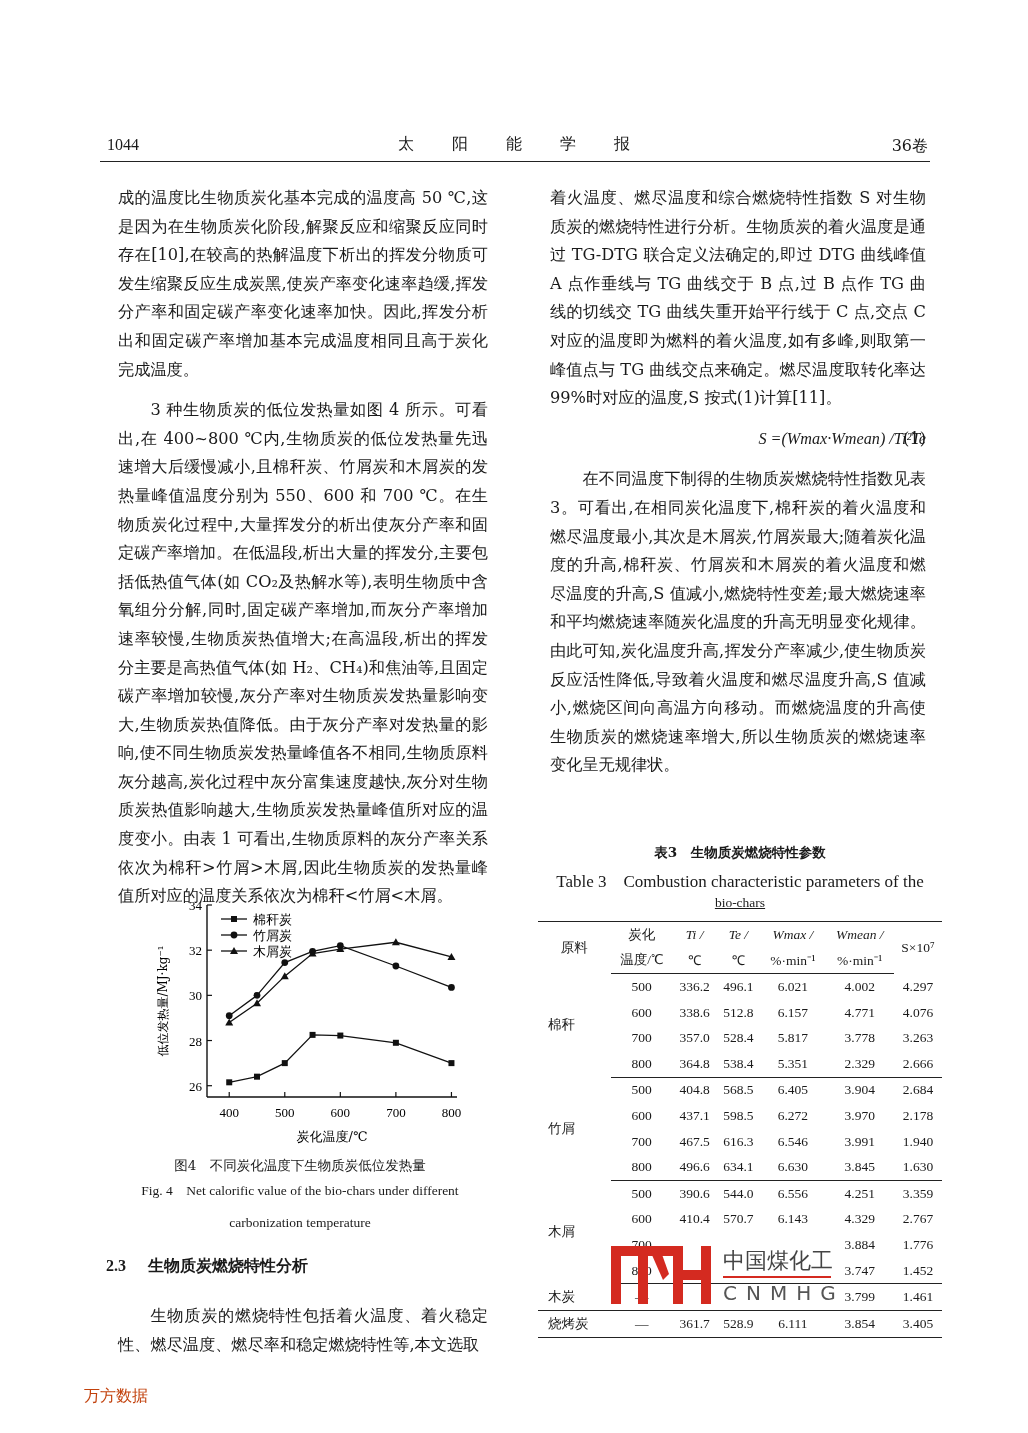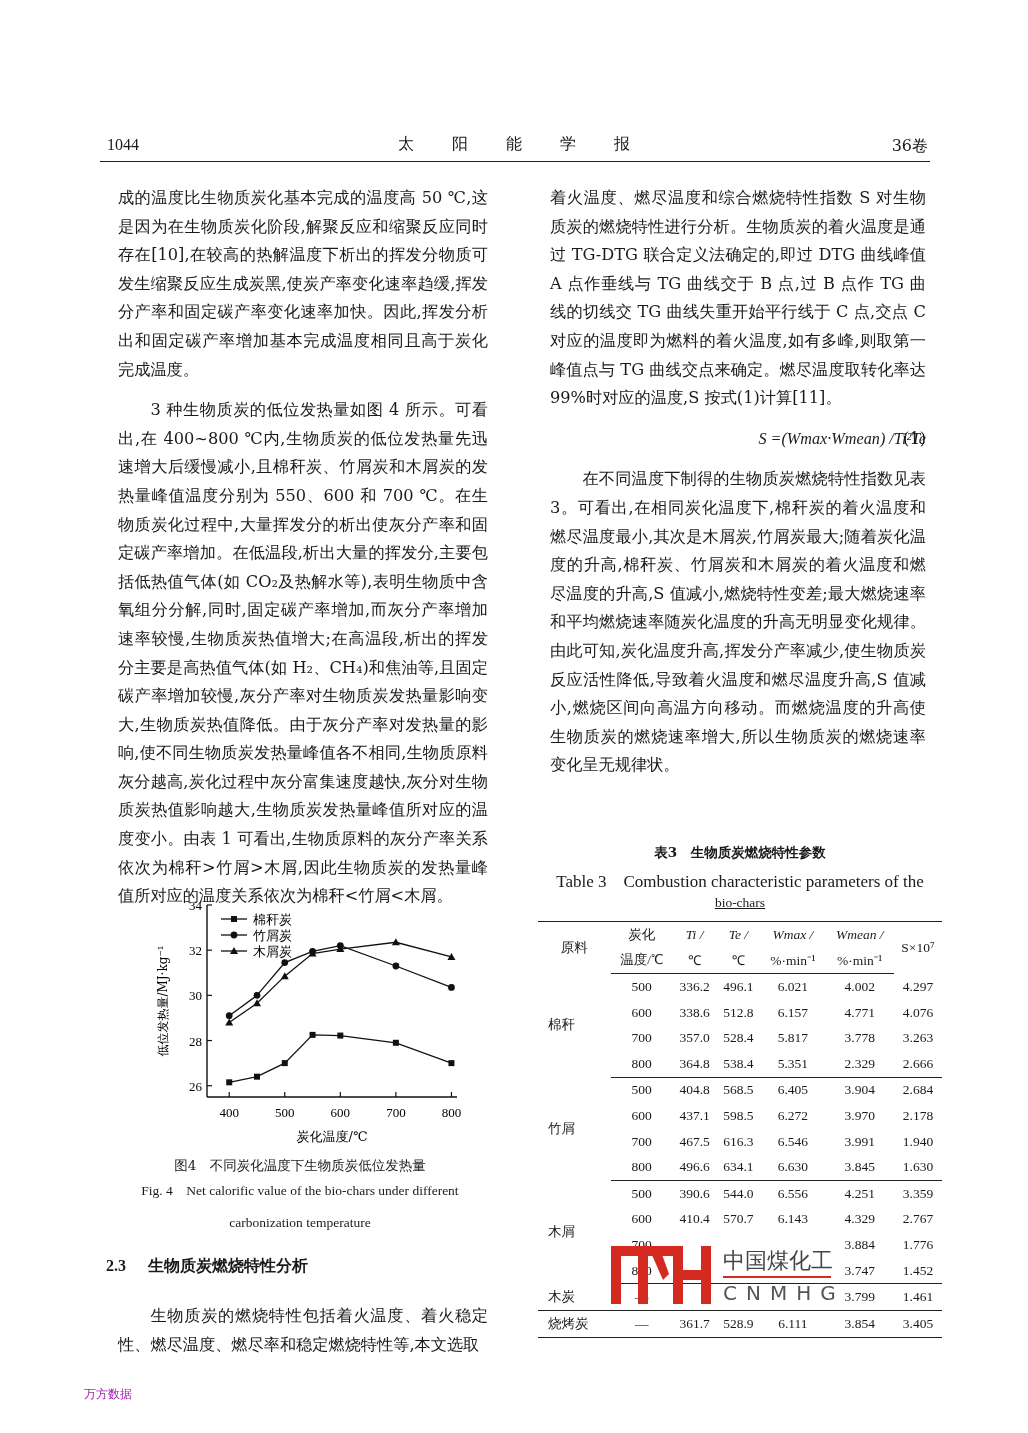--- a/index.html
+++ b/index.html
@@ -36,21 +36,21 @@
   table.t3 { position:absolute; left:538px; top:921px; width:404px; border-collapse:collapse; font-size:13.5px; }
   table.t3 td, table.t3 th { padding:0; text-align:center; font-weight:normal; height:25.6px; font-family:"Liberation Serif",serif; }
   table.t3 thead tr.h1 th { border-top:1.5px solid #222; }
   table.t3 thead tr.h2 th { border-bottom:1.5px solid #222; }
   table.t3 .mat { font-family:"DejaVu Serif",serif; text-align:left; padding-left:10px; }
   table.t3 tr.grpend td { border-bottom:1.2px solid #222; }
   table.t3 tr.last td { border-bottom:1.5px solid #222; }
   .hcn { font-family:"DejaVu Serif",serif; }
   
   .wm { left:611px; top:1244px; width:230px; height:62px; }
-  .footer { left:84px; top:1386px; font-family:Liberation Serif, serif; font-size:12px; color:#a21caf; }
+  .footer { left:84px; top:1386px; font-family:Liberation Serif, serif; font-size:16px; color:#c2410c; }
 </style>
 </head>
 <body>
 
 <div class="abs hdr-num">1044</div>
 <div class="abs hdr-title">太阳能学报</div>
 <div class="abs hdr-vol">36卷</div>
 <div class="abs hdr-rule"></div>
 
 <div class="col colL">

